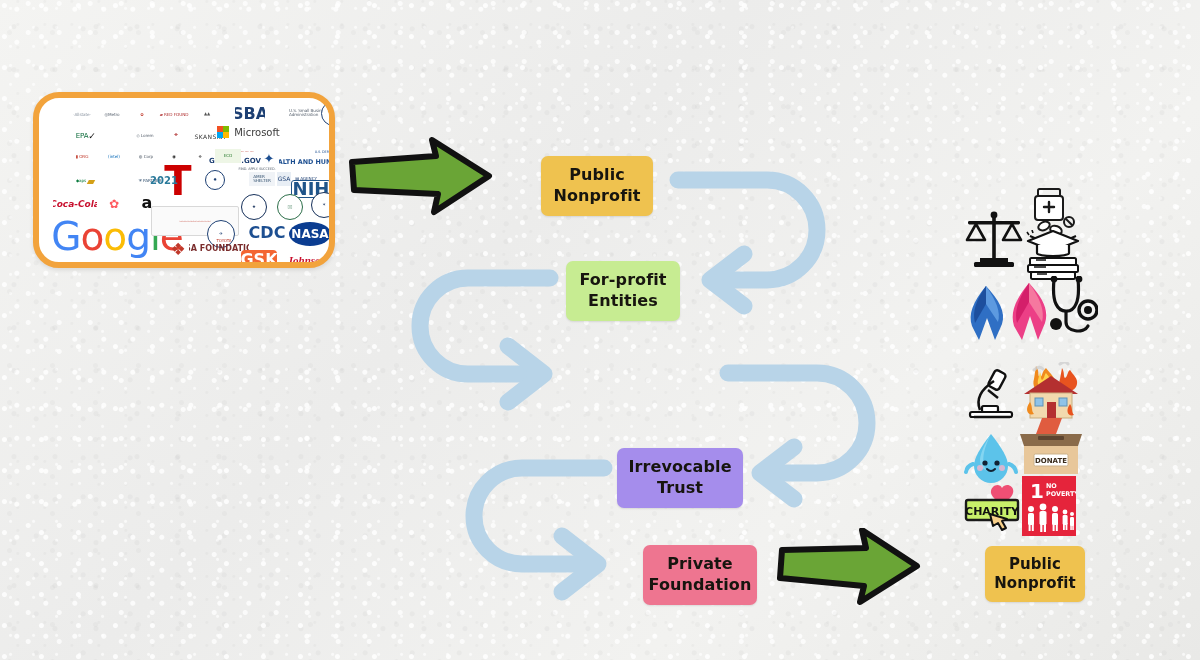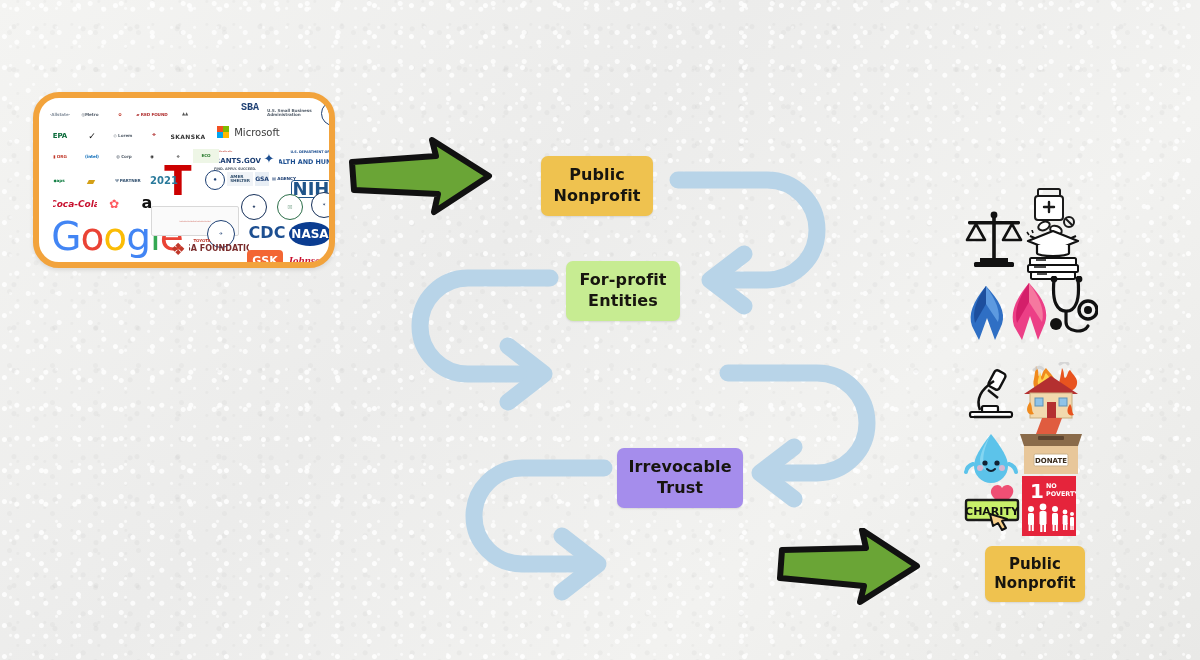--- a/index.html
+++ b/index.html
@@ -69,22 +69,23 @@
   .collage-inner { position: relative; width: 100%; height: 100%; }
   .logo {
     position: absolute;
     display: flex; align-items: center; justify-content: center;
     font-weight: 700;
     line-height: 1;
     white-space: nowrap;
     overflow: hidden;
   }
   .tiny-logo {
-    font-size: 4.2px; color: #5a6470; font-weight: 700;
+    font-size: 4.2px; color: #5a6470; font-weight: 400;
     letter-spacing: -0.1px;
+    margin-left: 22px;
   }
   .seal {
     border-radius: 50%;
     border: 1.4px solid #1d3f73;
     color: #1d3f73;
     font-size: 4.4px;
     text-align: center;
     background: #fff;
   }
   .seal.dark { border-color: #16305a; color: #16305a; }
@@ -100,21 +101,21 @@
 
   <div id="logo-collage">
     <div class="collage-inner">
 
       <div class="logo tiny-logo" style="left:8px;  top:13px; width:26px; height:9px; color:#8a94a0;">·Allstate·</div>
       <div class="logo tiny-logo" style="left:38px; top:13px; width:26px; height:9px;">◎Metro</div>
       <div class="logo tiny-logo" style="left:70px; top:12px; width:22px; height:11px; color:#c0392b;">✿<br></div>
       <div class="logo tiny-logo" style="left:96px; top:13px; width:34px; height:9px; color:#b03030;">▰ RED FOUND</div>
       <div class="logo tiny-logo" style="left:134px;top:10px; width:24px; height:13px; color:#555;">▲▲</div>
 
-      <div class="logo" style="left:196px; top:2px; width:30px; height:15px; color:#1d3f73; font-size:10px;font-family:Liberation Mono, monospace;">SBA</div>
+      <div class="logo" style="left:196px; top:8px; width:30px; height:15px; color:#1d3f73; font-size:16px;">SBA</div>
       <div class="logo tiny-logo" style="left:228px; top:9px; width:46px; height:12px; text-align:left; justify-content:flex-start;">U.S. Small Business<br>Administration</div>
       <div class="logo seal" style="left:282px; top:3px; width:25px; height:25px; flex-direction:column;">★</div>
 
       <div class="logo tiny-logo" style="left:6px;  top:33px; width:30px; height:10px; color:#0b6b3a; font-size:7px;">EPA</div>
       <div class="logo" style="left:42px; top:33px; width:22px; height:10px; color:#111; font-size:9px;">✓</div>
       <div class="logo tiny-logo" style="left:70px; top:34px; width:28px; height:9px;">◇ Lorem</div>
       <div class="logo tiny-logo" style="left:102px;top:31px; width:26px; height:13px; color:#b03030;">✤</div>
       <div class="logo tiny-logo" style="left:132px;top:34px; width:34px; height:9px; color:#333; font-size:6px; letter-spacing:0.4px;">SKANSKA</div>
 
       <div class="logo" style="left:178px;top:28px; width:12px; height:12px; background:linear-gradient(90deg,#f25022 50%, #7fba00 50%), linear-gradient(90deg,#00a4ef 50%, #ffb900 50%); background-size:100% 50%; background-repeat:no-repeat; background-position: 0 0, 0 100%;"></div>
@@ -172,21 +173,21 @@
       </div>
       <div class="logo seal" style="left:168px;top:122px; width:28px; height:28px;">✈</div>
 
       <div class="logo" style="left:128px;top:140px; width:22px; height:22px; color:#c0392b; font-size:17px;">❖</div>
       <div class="logo tiny-logo" style="left:150px;top:139px; width:26px; height:7px; color:#c0392b; font-size:4px;">TOYOTA</div>
       <div class="logo" style="left:150px;top:145px; width:60px; height:11px; color:#7a2c2c; font-size:8px;">USA FOUNDATION</div>
 
       <div class="logo" style="left:208px;top:124px; width:40px; height:22px; color:#1d4f91; font-size:16px;">CDC</div>
       <div class="logo" style="left:250px;top:124px; width:42px; height:24px; border-radius:50%; background:#0b3d91; color:#fff; font-size:12px;">NASA</div>
 
-      <div class="logo" style="left:208px;top:152px; width:36px; height:20px; background:#f36633; color:#fff; font-size:11px; border-radius:4px;">GSK</div>
+      <div class="logo" style="left:202px;top:152px; width:36px; height:20px; background:#f36633; color:#fff; font-size:16px; border-radius:4px;">GSK</div>
       <div class="logo" style="left:242px;top:153px; width:78px; height:18px; color:#c8102e; font-size:11px; font-family:'Liberation Serif', serif; font-style:italic;">Johnson&amp;Joh</div>
     </div>
   </div>
 
   <div class="green-arrow" style="left:348px; top:136px; width:145px; height:80px;">
     <svg width="145" height="80" viewBox="0 0 145 80" xmlns="http://www.w3.org/2000/svg">
       <polygon points="4,26 88,20 84,4 141,40 86,76 90,58 6,54" fill="#6aa536" stroke="#111111" stroke-width="6" stroke-linejoin="round"></polygon>
     </svg>
   </div>
 
@@ -227,20 +228,24 @@
     <span class="ln">For-profit</span>
     <span class="ln">Entities</span>
   </div>
 
 
   <div class="flow-box" style="left:617px; top:440px; width:126px; height:60px; background:#a58dec;">
     <span class="ln">Irrevocable</span>
     <span class="ln">Trust</span>
   </div>
 
+  <div class="flow-box" style="left:643px; top:537px; width:114px; height:60px; background:#ee7590;">
+    <span class="ln">Private</span>
+    <span class="ln">Foundation</span>
+  </div>
 
   <div class="flow-box" style="left:985px; top:538px; width:100px; height:56px; background:#efc24f; font-size:15px;">
     <span class="ln">Public</span>
     <span class="ln">Nonprofit</span>
   </div>
 
   <div class="green-arrow" style="left:776px; top:528px; width:145px; height:80px;">
     <svg width="145" height="80" viewBox="0 0 145 80" xmlns="http://www.w3.org/2000/svg">
       <polygon points="4,50 88,58 84,74 141,38 86,2 90,20 6,22" fill="#6aa536" stroke="#111111" stroke-width="6" stroke-linejoin="round"></polygon>
     </svg>

